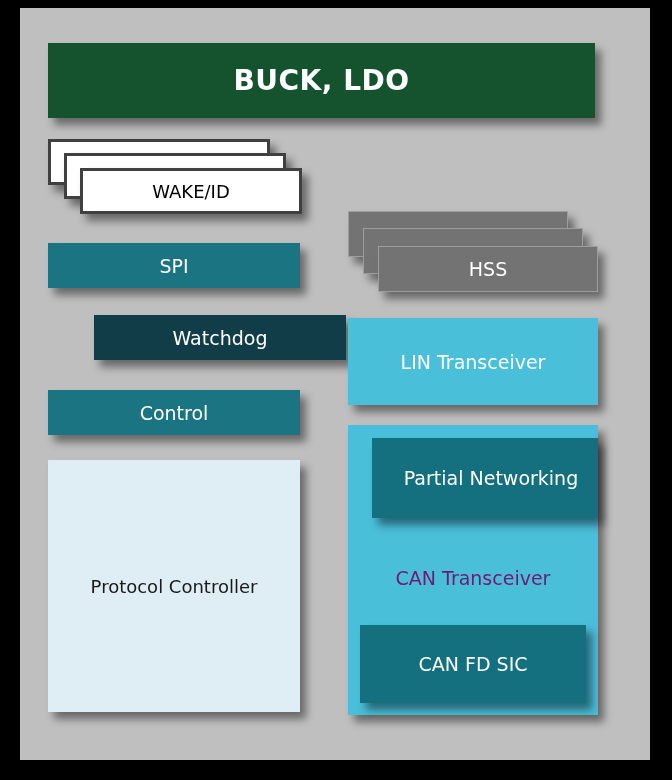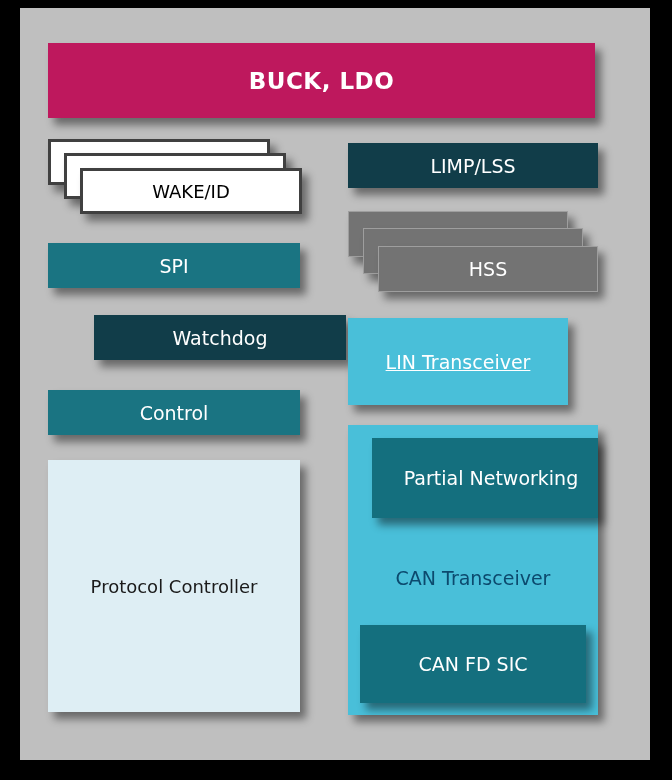--- a/index.html
+++ b/index.html
@@ -28,21 +28,21 @@
     position: absolute;
     display: flex;
     align-items: center;
     justify-content: center;
     text-align: center;
     box-shadow: 6px 7px 8px rgba(0,0,0,0.45);
     font-size: 19px;
     color: #FFFFFF;
     box-sizing: border-box;
   }
-  .red    { background: #be185d; font-weight: bold; font-size: 23px; letter-spacing: 0.5px; text-align: right; }
+  .red    { background: #14532d; font-weight: bold; font-size: 28px; letter-spacing: 0.5px; text-align: right; }
   .teal   { background: #1A7482; }
   .darkteal { background: #113D49; }
   .cyan   { background: #49BFD9; }
   .pale   { background: #DEEEF4; color: #1A1A1A; font-size: 18px; }
   .innerteal { background: #146F7E; }
   .whitecard {
     background: #FFFFFF;
     border: 3px solid #404040;
     color: #000000;
     font-size: 18px;
@@ -52,21 +52,21 @@
     border: 1px solid #9e9e9e;
     color: #FFFFFF;
   }
   .container-label {
     position: absolute;
     left: 0;
     width: 100%;
     display: flex;
     align-items: center;
     justify-content: center;
-    color: #0c4a6e;
+    color: #701a75;
     font-size: 19px;
   }
 </style>
 </head>
 <body>
 
 <div id="canvas">
 
   <div class="panel"></div>
 
@@ -79,29 +79,28 @@
   </div>
 
   <div class="block teal" style="left:48px; top:243px; width:252px; height:45px;">SPI</div>
 
   <div class="block darkteal" style="left:48px; top:315px; width:252px; height:45px;margin-left:46px;">Watchdog</div>
 
   <div class="block pale" style="left:48px; top:460px; width:252px; height:252px;">Protocol Controller</div>
 
   <div class="block teal" style="left:48px; top:390px; width:252px; height:45px;">Control</div>
 
-  <div class="block darkteal" style="left:348px; top:143px; width:250px; height:45px;">LIMP/LSS</div>
 
   <div>
     <div class="block graycard" style="left:348px; top:211px; width:220px; height:46px;"></div>
     <div class="block graycard" style="left:363px; top:228px; width:220px; height:46px;"></div>
     <div class="block graycard" style="left:378px; top:246px; width:220px; height:46px;">HSS</div>
   </div>
 
-  <div class="block cyan" style="left:348px; top:318px; width:220px; height:87px;text-decoration:underline;">LIN Transceiver</div>
+  <div class="block cyan" style="left:348px; top:318px; width:250px; height:87px;">LIN Transceiver</div>
 
   <div class="block cyan" style="left:348px; top:425px; width:250px; height:290px;">
     <div class="block innerteal" style="left:24px; top:13px; width:226px; height:80px;padding-left:12px;">Partial Networking</div>
     <div class="container-label" style="top:128px; height:50px;">CAN Transceiver</div>
     <div class="block innerteal" style="left:12px; top:200px; width:226px; height:78px;">CAN FD SIC</div>
   </div>
 
 </div>
 
 </body></html>

